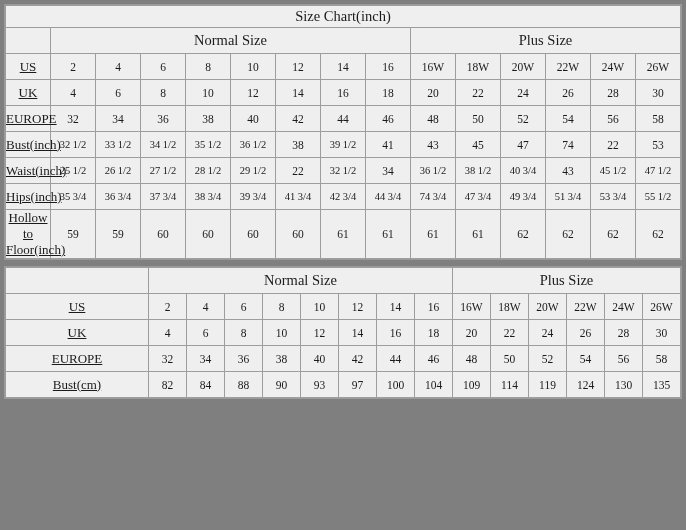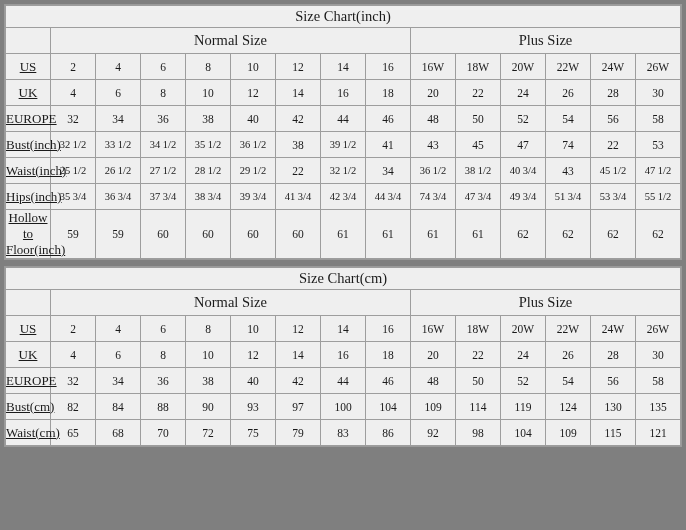--- a/index.html
+++ b/index.html
@@ -201,23 +201,20 @@
             <td class="cell tall">62</td>
             <td class="cell tall">62</td>
           </tr>
         </tbody>
     </table>
   </div>
   <div class="chart-block">
     <table>
       <tbody>
           <tr>
-            <td class="title-cell" colspan="15">Size Chart(cm)</td>
-          </tr>
-          <tr>
             <td class="group-cell blank row-label"></td>
             <td class="group-cell" colspan="8">Normal Size</td>
             <td class="group-cell" colspan="6">Plus Size</td>
           </tr>
           <tr>
             <td class="row-label">US</td>
             <td class="cell">2</td>
             <td class="cell">4</td>
             <td class="cell">6</td>
             <td class="cell">8</td>
@@ -276,33 +273,16 @@
             <td class="cell">97</td>
             <td class="cell">100</td>
             <td class="cell">104</td>
             <td class="cell">109</td>
             <td class="cell">114</td>
             <td class="cell">119</td>
             <td class="cell">124</td>
             <td class="cell">130</td>
             <td class="cell">135</td>
           </tr>
-          <tr>
-            <td class="row-label">Waist(cm)</td>
-            <td class="cell">65</td>
-            <td class="cell">68</td>
-            <td class="cell">70</td>
-            <td class="cell">72</td>
-            <td class="cell">75</td>
-            <td class="cell">79</td>
-            <td class="cell">83</td>
-            <td class="cell">86</td>
-            <td class="cell">92</td>
-            <td class="cell">98</td>
-            <td class="cell">104</td>
-            <td class="cell">109</td>
-            <td class="cell">115</td>
-            <td class="cell">121</td>
-          </tr>
         </tbody>
     </table>
   </div>
 </div>
 
 </body></html>

